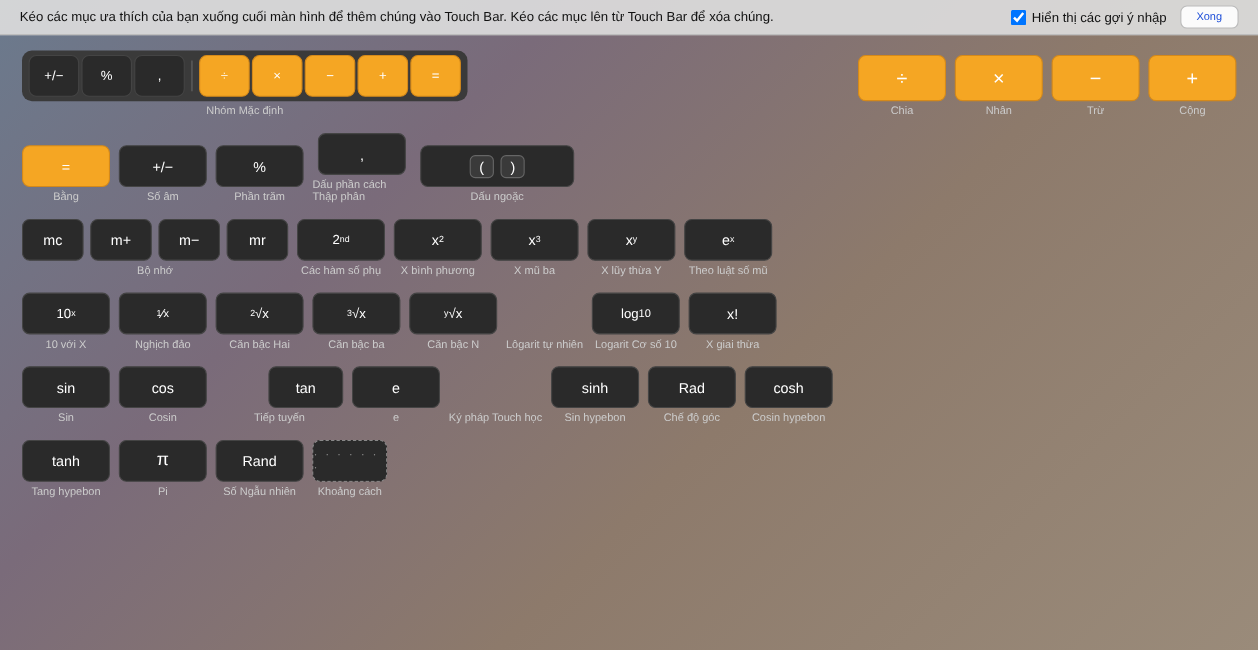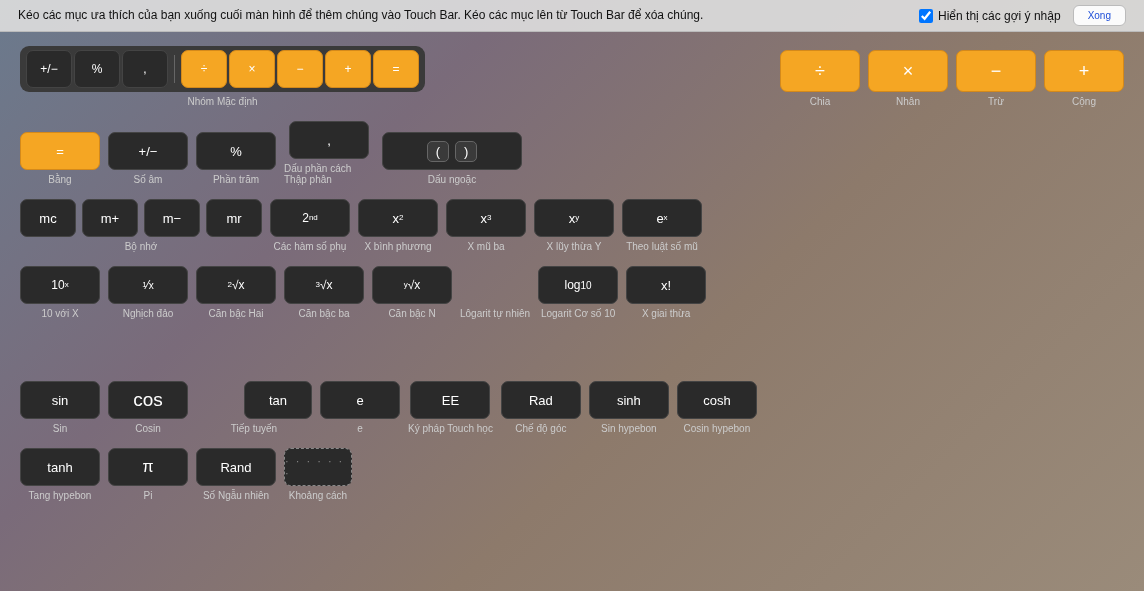--- a/index.html
+++ b/index.html
@@ -299,44 +299,43 @@
       <span class="sub-label">X giai thừa</span>
     </div>
   </div>
 
   <div class="keys-row">
     <div class="single-key-group">
       <div class="key key-dark" style="width:80px;height:38px;font-size:13px;">sin</div>
       <span class="sub-label">Sin</span>
     </div>
     <div class="single-key-group">
-      <div class="key key-dark" style="width:80px;height:38px;font-size:19px;margin-top:48px;">cos</div>
+      <div class="key key-dark" style="width:80px;height:38px;font-size:13px;">cos</div>
       <span class="sub-label">Cosin</span>
     </div>
     <div class="single-key-group">
       <div class="key key-dark" style="width:68px;height:38px;font-size:13px;margin-left:48px;">tan</div>
       <span class="sub-label">Tiếp tuyến</span>
     </div>
     <div class="single-key-group">
       <div class="key key-dark" style="width:80px;height:38px;font-size:13px;">e</div>
       <span class="sub-label">e</span>
     </div>
     <div class="single-key-group">
-      <div class="key key-dark" style="width:80px;height:38px;font-size:13px;">EE</div>
       <span class="sub-label">Ký pháp Touch học</span>
+    </div>
+    <div class="single-key-group">
+      <div class="key key-dark" style="width:80px;height:38px;font-size:13px;">sinh</div>
+      <span class="sub-label">Sin hypebon</span>
     </div>
     <div class="single-key-group">
       <div class="key key-dark" style="width:80px;height:38px;font-size:13px;">Rad</div>
       <span class="sub-label">Chế độ góc</span>
     </div>
     <div class="single-key-group">
-      <div class="key key-dark" style="width:80px;height:38px;font-size:13px;">sinh</div>
-      <span class="sub-label">Sin hypebon</span>
-    </div>
-    <div class="single-key-group">
       <div class="key key-dark" style="width:80px;height:38px;font-size:13px;">cosh</div>
       <span class="sub-label">Cosin hypebon</span>
     </div>
   </div>
 
   <div class="keys-row">
     <div class="single-key-group">
       <div class="key key-dark" style="width:80px;height:38px;font-size:13px;">tanh</div>
       <span class="sub-label">Tang hypebon</span>
     </div>

